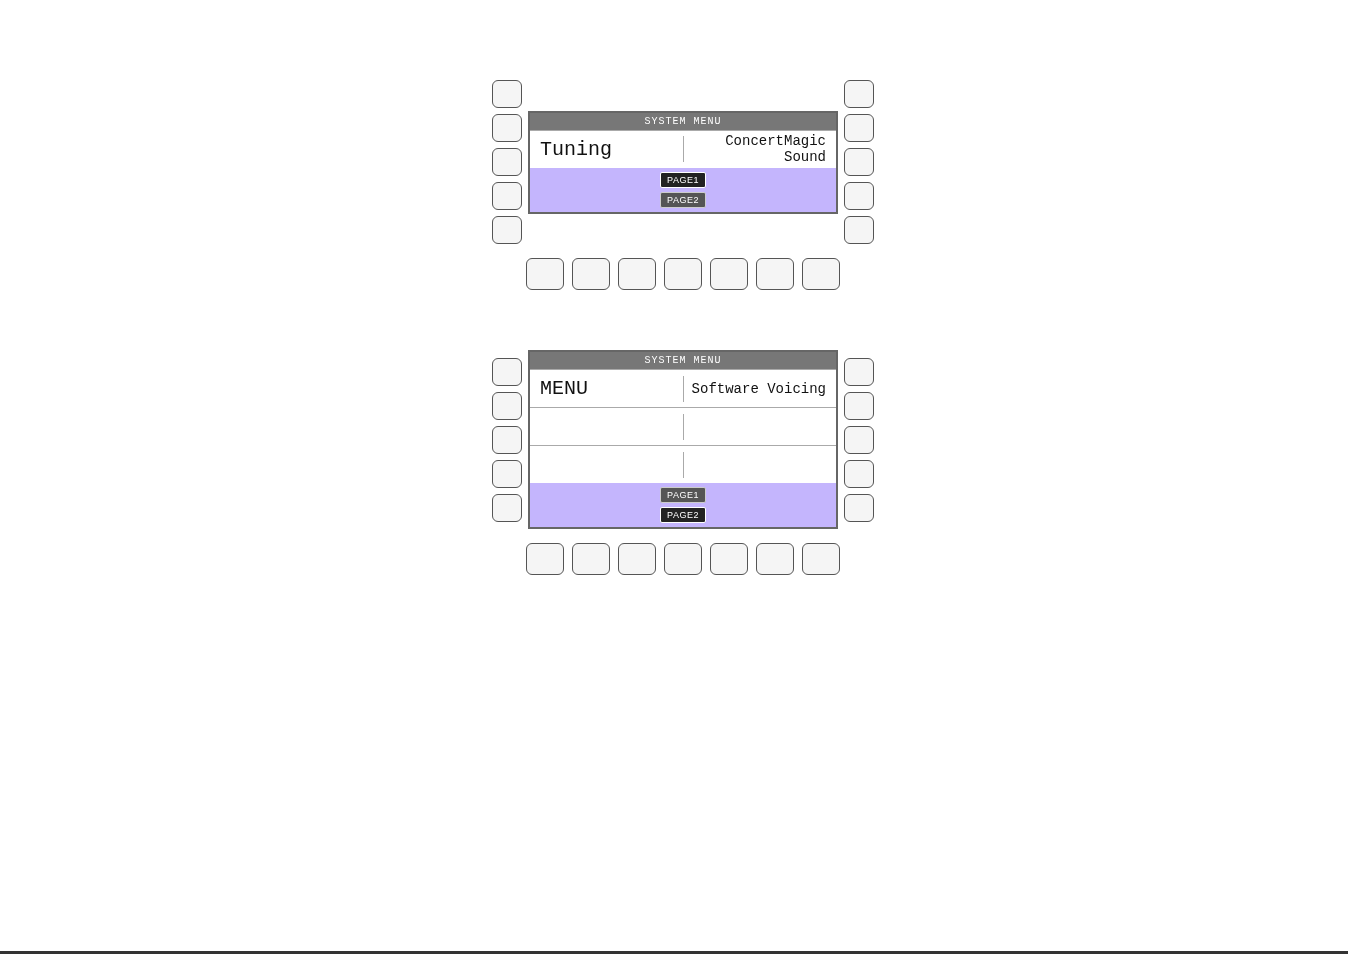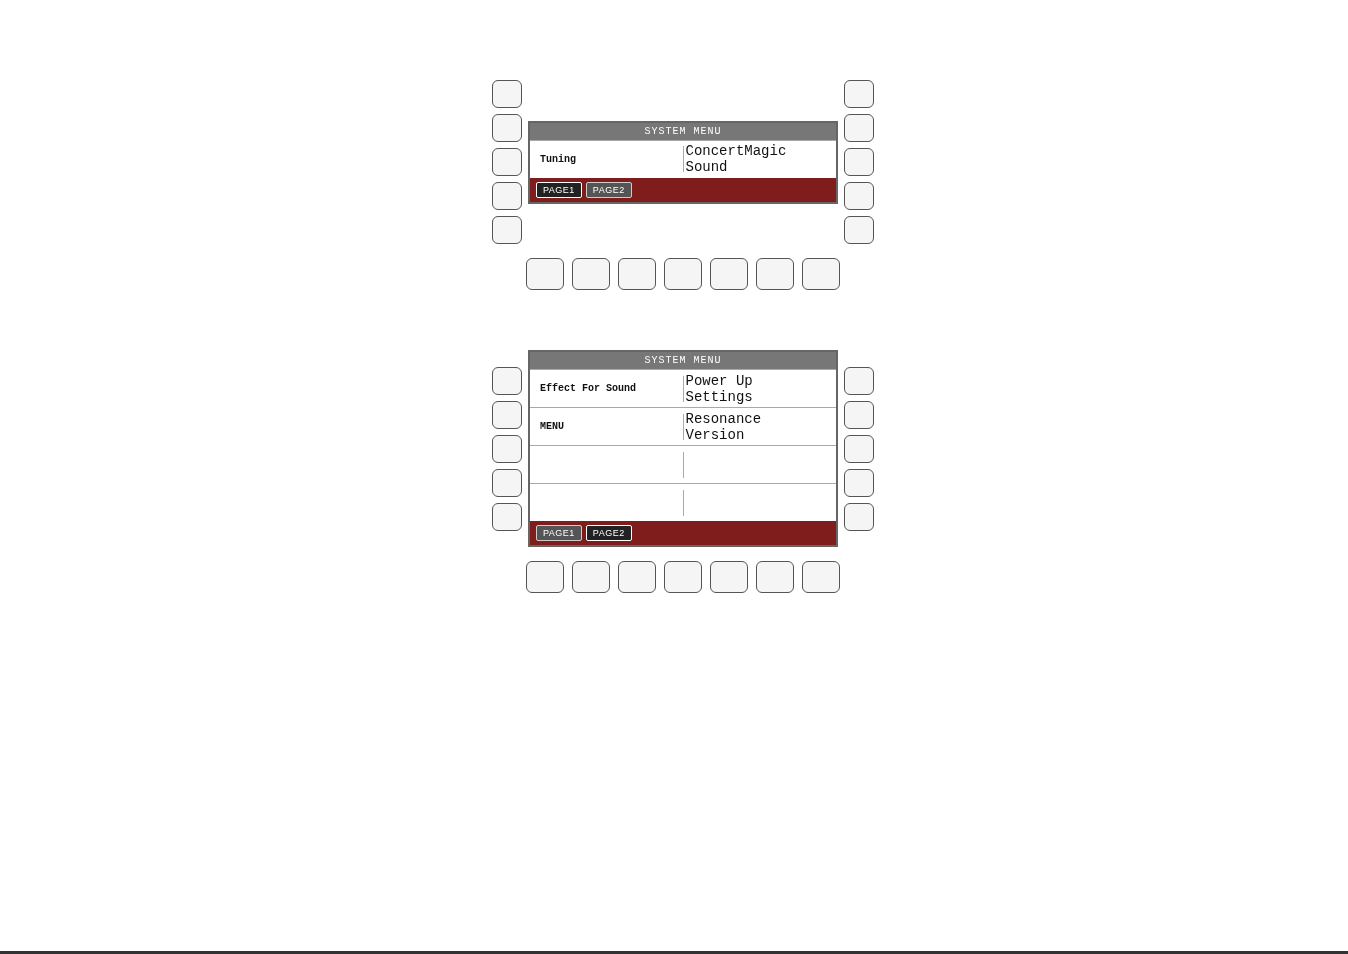--- a/index.html
+++ b/index.html
@@ -78,46 +78,46 @@
       padding: 0 4px;
     }
 
     .menu-row:first-of-type {
       border-top: none;
     }
 
     .menu-left-col {
       flex: 1;
       padding-left: 6px;
-      font-size: 10px;
+      font-size: 20px;
       color: #111;
-      font-weight: bold;
     }
 
     .menu-right-col {
       flex: 1;
-      text-align: left;
+      text-align: right;
       padding-right: 6px;
       font-size: 14px;
       color: #111;
     }
 
     .menu-divider {
       width: 1px;
       height: 26px;
       background: #aaa;
       margin: 0 2px;
     }
 
     .menu-footer {
-      background: #7f1d1d;
+      background: #c4b5fd;
       padding: 4px 6px;
       display: flex;
       gap: 4px;
       align-items: center;
+      flex-direction: column;
     }
 
     .page-btn {
       font-size: 9px;
       padding: 2px 6px;
       border: 1px solid #ccc;
       cursor: pointer;
       color: #fff;
       background: #555;
       border-radius: 2px;
@@ -212,28 +212,23 @@
         <div class="side-btn"></div>
         <div class="side-btn"></div>
         <div class="side-btn"></div>
         <div class="side-btn"></div>
       </div>
 
       <div class="menu-panel">
         <div class="menu-title-bar">SYSTEM MENU</div>
 
         <div class="menu-row">
-          <span class="menu-left-col">Effect For Sound</span>
-          <div class="menu-divider"></div>
-          <span class="menu-right-col">Power Up Settings</span>
-        </div>
-        <div class="menu-row">
           <span class="menu-left-col">MENU</span>
           <div class="menu-divider"></div>
-          <span class="menu-right-col">Resonance Version</span>
+          <span class="menu-right-col">Software Voicing</span>
         </div>
         <div class="menu-row">
           <span class="menu-left-col"></span>
           <div class="menu-divider"></div>
           <span class="menu-right-col"></span>
         </div>
         <div class="menu-row">
           <span class="menu-left-col"></span>
           <div class="menu-divider"></div>
           <span class="menu-right-col"></span>

